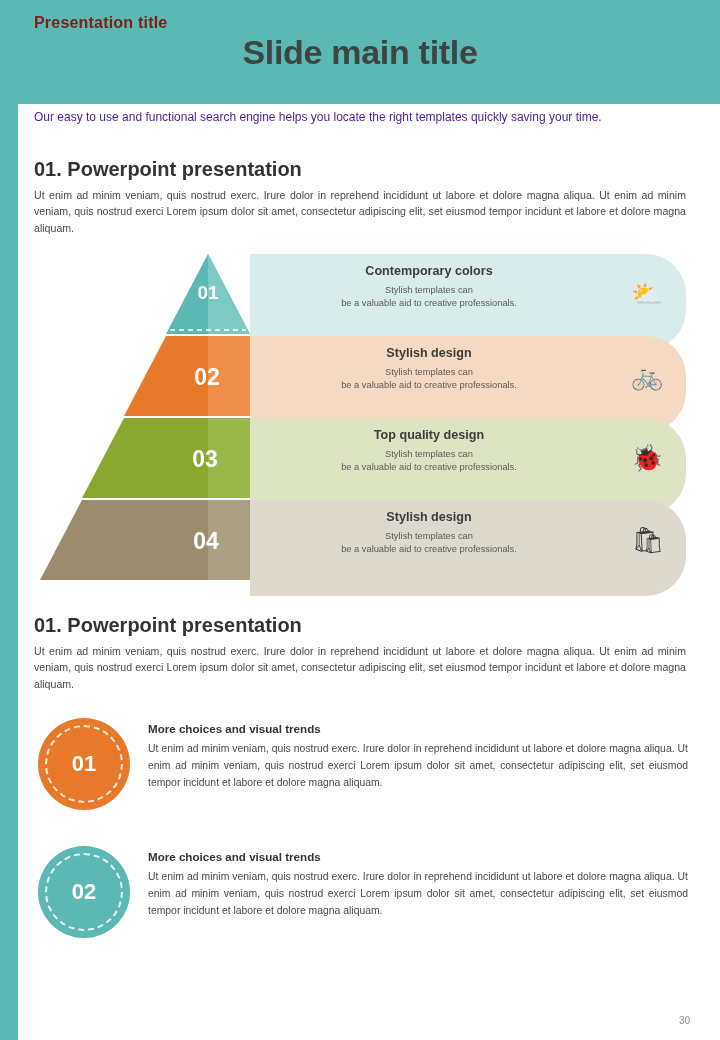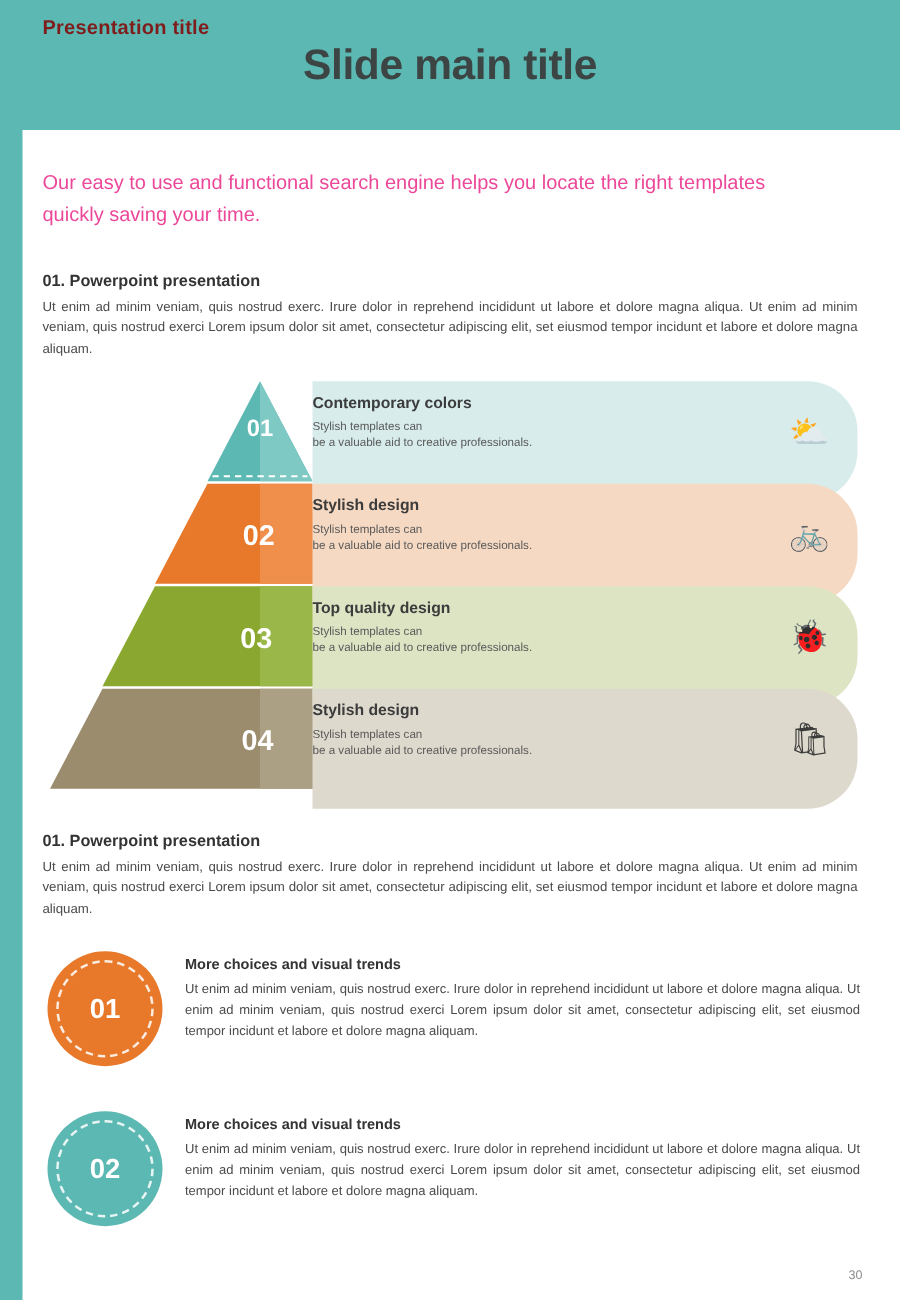--- a/index.html
+++ b/index.html
@@ -46,31 +46,31 @@
     position: absolute;
     left: 0;
     top: 0;
     width: 18px;
     height: 1040px;
     background: #5cb8b2;
   }
 
   
   .intro {
-    margin: 30px 34px 0 34px;
-    font-size: 16px;
+    margin: 4px 34px 0 34px;
+    font-size: 12px;
     line-height: 1.65;
-    color: #ec4899;
+    color: #4c1d95;
     width: 620px;
   }
 
   
   .section-heading {
     margin: 30px 34px 6px 34px;
-    font-size: 13px;
+    font-size: 20px;
     font-weight: bold;
     color: #333;
   }
   .section-body {
     margin: 0 34px;
     font-size: 10.6px;
     line-height: 1.55;
     color: #4a4a4a;
     text-align: justify;
     width: 652px;
@@ -93,21 +93,21 @@
   .row-3 { top: 164px; border-radius: 19px; }
   .row-4 { top: 246px; }
 
   .band {
     position: absolute;
     right: 34px;
     height: 96px;
     border-radius: 0 40px 40px 0;
     box-sizing: border-box;
     padding: 10px 78px 0 0;
-    text-align: left;
+    text-align: center;
   }
   .band-1 { left: 250px; background: #d7eceb; }
   .band-2 { left: 250px; background: #f6d9c2; }
   .band-3 { left: 250px; background: #dde4c4; }
   .band-4 { left: 250px; background: #ded9cd; }
 
   .band-title {
     font-size: 12.6px;
     font-weight: bold;
     color: #3c3c3c;

